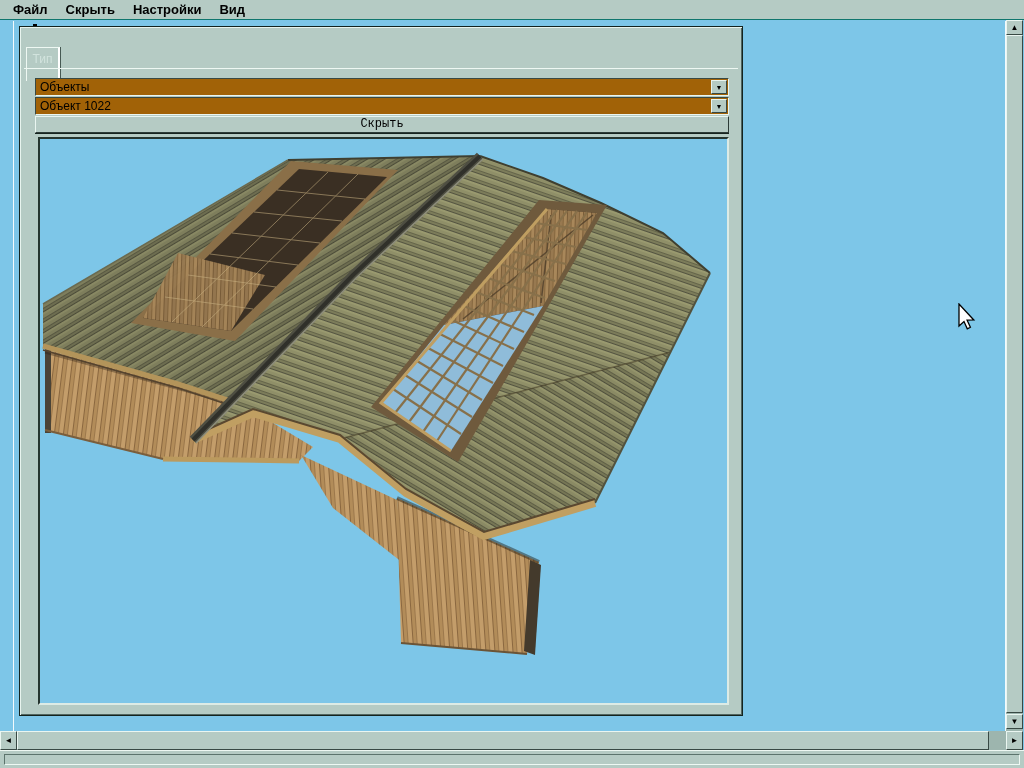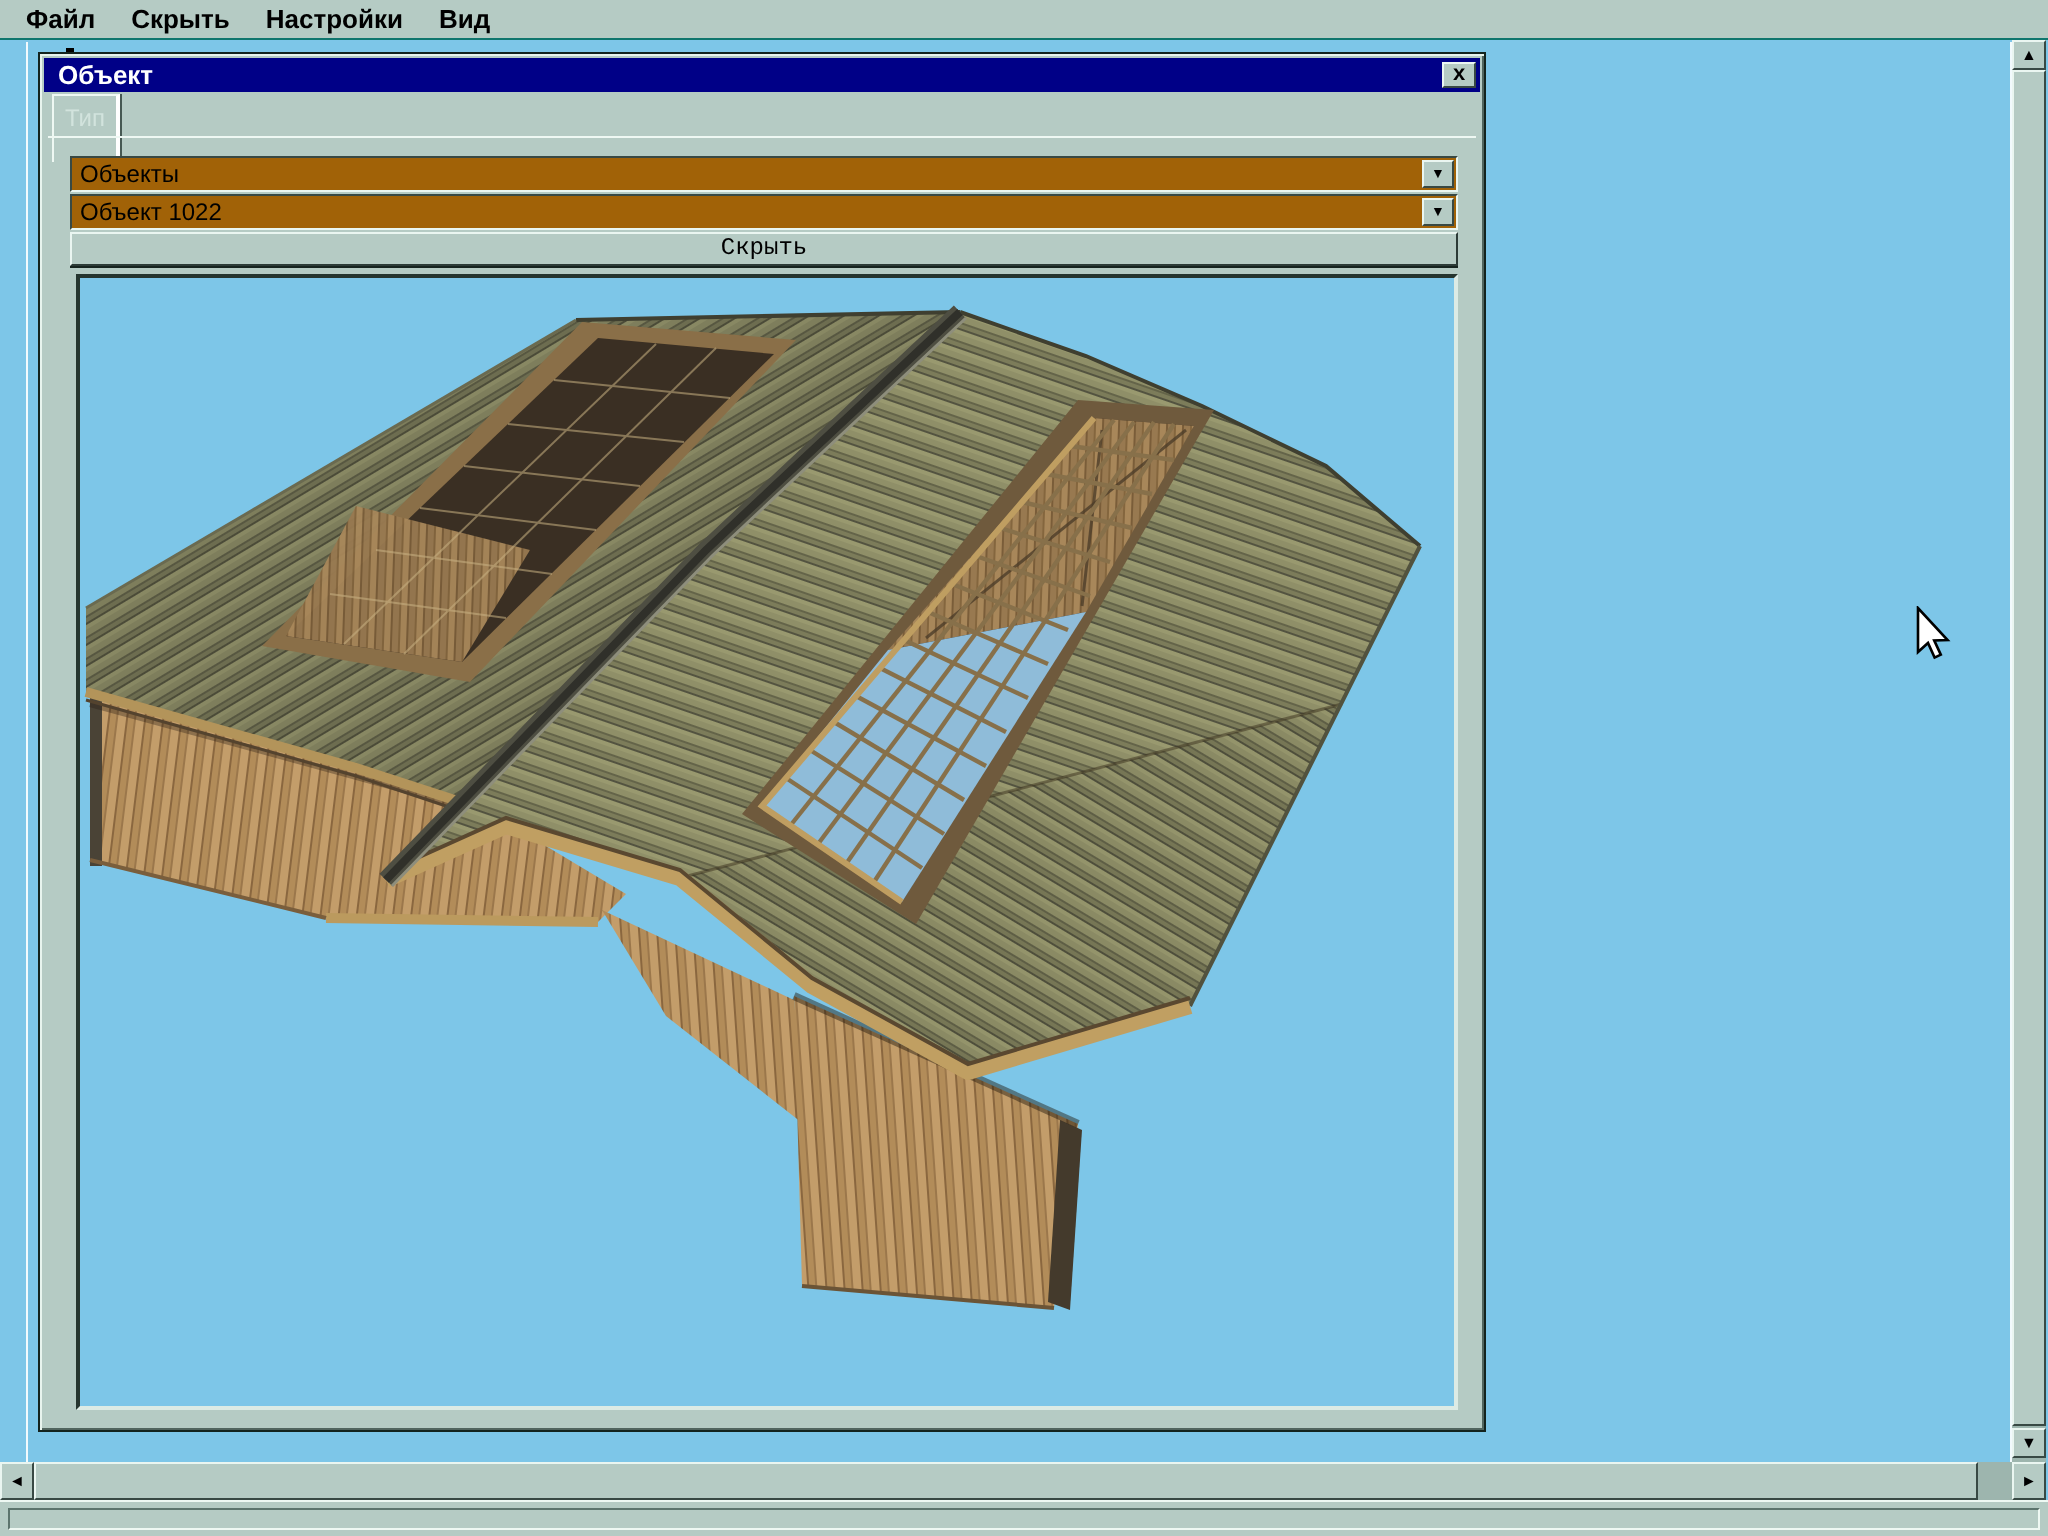--- a/index.html
+++ b/index.html
@@ -96,26 +96,20 @@
   <span class="menu-item">Скрыть</span>
   <span class="menu-item">Настройки</span>
   <span class="menu-item">Вид</span>
 </div>
 
 <div class="vline" style="left:13px;top:21px;height:710px;"></div>
 <div class="vline" style="left:1005px;top:21px;height:710px;"></div>
 <div id="dot"></div>
 
 <div id="dialog">
-  <div id="titlebar">
-    <span id="title-text">Объект</span>
-    <div id="close-btn">
-      <span>x</span>
-    </div>
-  </div>
 
   <div id="tab">Тип</div>
   <div id="tabline"></div>
 
   <div class="combo" style="top:51px;">
     <div class="combo-text">Объекты</div>
     <div class="drop-btn">▼</div>
   </div>
 
   <div class="combo" style="top:70px;">

